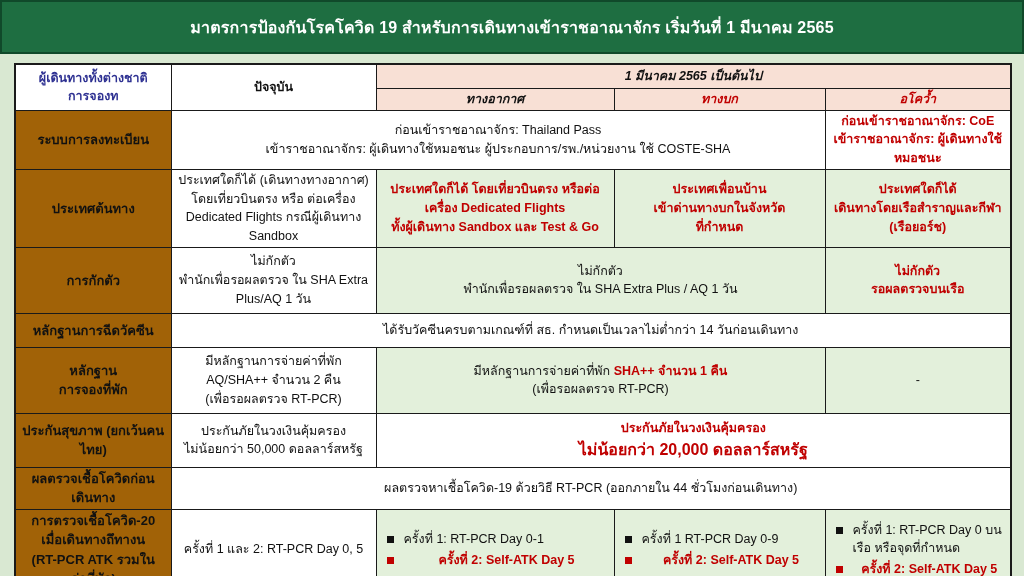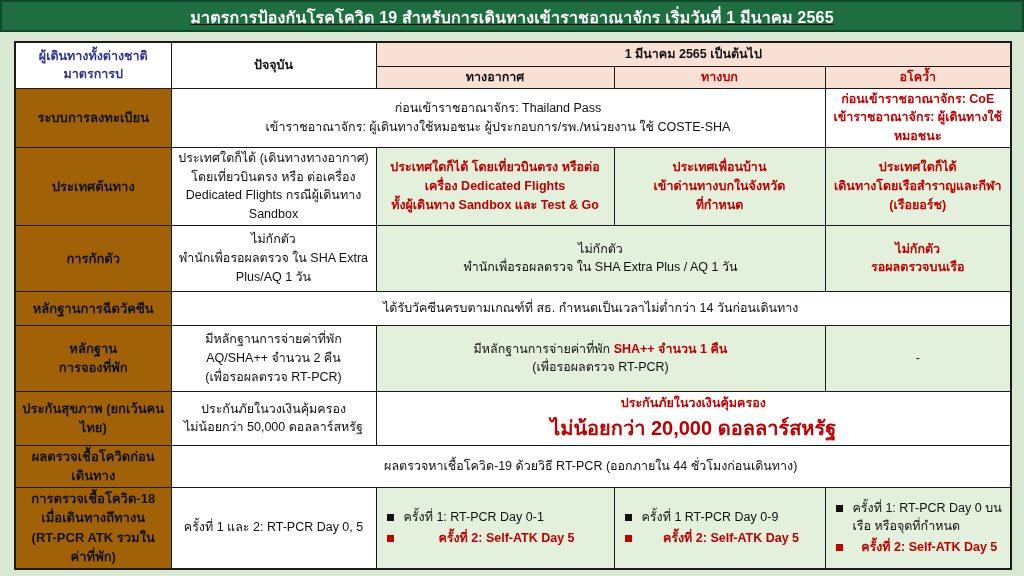--- a/index.html
+++ b/index.html
@@ -14,47 +14,47 @@
   }
   *{box-sizing:border-box;}
   html,body{margin:0;padding:0;}
   body{
     width:1024px;height:576px;overflow:hidden;
     background:var(--page-bg);
     font-family:"Liberation Sans", sans-serif;
     color:#111;
   }
   .title-bar{
-    height:32px;width:1024px;
+    height:54px;width:1024px;
     background:var(--title-bg);
     border:2px solid var(--title-border);
-    display:flex;align-items:flex-end;justify-content:center;text-decoration:underline;
+    display:flex;align-items:center;justify-content:center;
   }
   .title-bar span{color:#fff;font-size:16px;font-weight:bold;letter-spacing:.2px;}
   table.measures{
     border-collapse:collapse;table-layout:fixed;
     width:996px;margin:9px 14px 16px 14px;
     background:#fff;
     border:2px solid var(--line);
   }
   td,th{
     border:1px solid var(--line);
     padding:1px 5px;
     font-size:12.5px;line-height:1.5;
     text-align:center;vertical-align:middle;
     font-weight:normal;
   }
   th{font-weight:bold;}
   .row-label{font-weight:bold;font-size:13px;background:#a16207;}
-  .peach{background:var(--peach);}
+  .peach{background:var(--peach);font-style:italic;}
   .green{background:var(--green);}
   .red{color:var(--red);text-align:center;}
   .blue{color:var(--blue);}
   .bold{font-weight:bold;}
-  .lg{font-size:20px;}
+  .lg{font-size:16px;}
   .bullets{text-align:left;padding:3px 4px;}
   .bullet-line{display:flex;align-items:flex-start;margin:2px 0;}
   .sq{
     flex:0 0 auto;width:7px;height:7px;margin:6px 10px 0 6px;
     background:#111;display:inline-block;
   }
   .bullet-line.red .sq{background:var(--red);}
   .bullet-line .txt{flex:1;}
   .footer{
     height:27px;width:1024px;
@@ -75,21 +75,21 @@
       <col style="width:205px">
       <col style="width:238px">
       <col style="width:211px">
       <col style="width:186px">
   </colgroup>
   <tbody>
 
     <tr style="height:24px">
       <th rowspan="2" class="blue">
         <div>ผู้เดินทางทั้งต่างชาติ</div>
-        <div>มาตรการป</div>
+        <div>การจองท</div>
       </th>
       <th rowspan="2">ปัจจุบัน</th>
       <th colspan="3" class="peach">1 มีนาคม 2565 เป็นต้นไป</th>
     </tr>
     <tr style="height:22px">
       <th class="peach">ทางอากาศ</th>
       <th class="peach red">ทางบก</th>
       <th class="peach red">อโคว้ำ</th>
     </tr>
 
@@ -177,21 +177,21 @@
     <tr style="height:40px">
       <td class="row-label">
         <div>ผลตรวจเชื้อโควิดก่อน</div>
         <div>เดินทาง</div>
       </td>
       <td colspan="4">ผลตรวจหาเชื้อโควิด-19 ด้วยวิธี RT-PCR (ออกภายใน 44 ชั่วโมงก่อนเดินทาง)</td>
     </tr>
 
     <tr style="height:78px">
       <td class="row-label">
-        <div>การตรวจเชื้อโควิด-18</div>
+        <div>การตรวจเชื้อโควิด-20</div>
         <div>เมื่อเดินทางถึทางน</div>
         <div>(RT-PCR ATK รวมในค่าที่พัก)</div>
       </td>
       <td>ครั้งที่ 1 และ 2: RT-PCR Day 0, 5</td>
       <td class="green bullets">
         <div class="bullet-line">
           <span class="sq"></span>
           <span class="txt">ครั้งที่ 1: RT-PCR Day 0-1</span>
         </div>
         <div class="bullet-line red bold">

